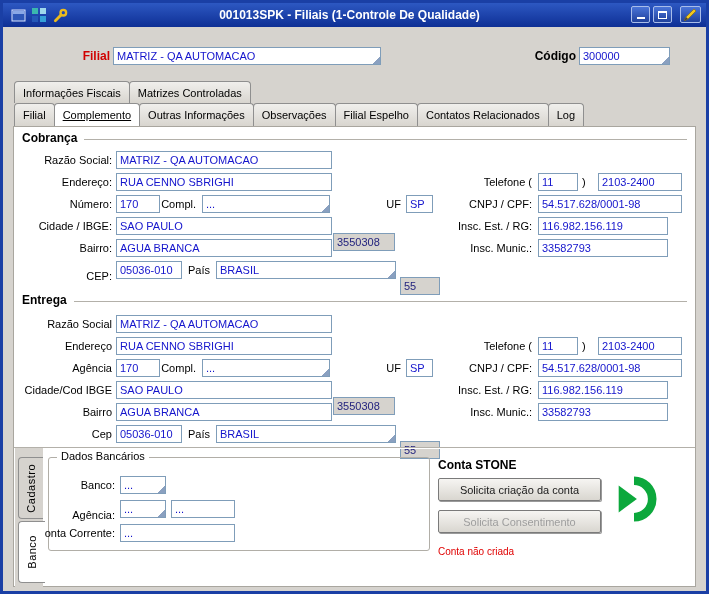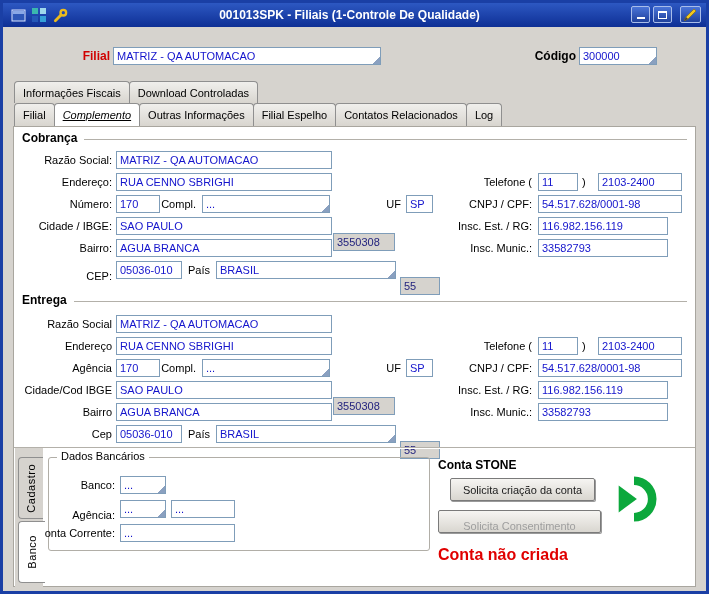--- a/index.html
+++ b/index.html
@@ -32,43 +32,43 @@
                  background:linear-gradient(135deg, transparent 45%, #8aa0c0 45%); }
   .gt { position:absolute; font-size:12px; font-weight:bold; color:#000; white-space:nowrap; }
   .line { position:absolute; height:0; border-top:1px solid #b3b0a9; box-shadow:0 1px 0 #ffffff; }
 
   
   .trow { position:absolute; display:flex; align-items:flex-start; z-index:3; }
   .tab { height:22px; background:linear-gradient(#f0efec,#d8d5cf); border:1px solid #8f8f8f; border-bottom:none;
          border-radius:4px 4px 0 0; font-size:11px; color:#000; display:flex; align-items:center;
          padding:8px 8px; margin-right:-1px; cursor:default; }
   .trow.r2 .tab { height:23px; }
-  .tab.active { background:#fff; height:24px; z-index:4; position:relative;font-style:italic; }
+  .tab.active { background:#fff; height:24px; z-index:4; position:relative; }
   .tab.active span { text-decoration:underline; }
 
   
   .panel { position:absolute; left:13px; top:126px; width:683px; height:461px;
            background:#fff; border:1px solid #a9a69f; }
 
   
   .strip { position:absolute; left:1px; top:321px; width:28px; height:139px; background:#d6d3ce; }
   .vtab { position:absolute; left:4px; width:25px; background:#d6d3ce; border:1px solid #8f8f8f;
           border-right:none; border-radius:4px 0 0 4px; display:flex; align-items:center; justify-content:center; }
   .vtab.active { background:#fff; width:27px; z-index:2; }
   .vt { writing-mode:vertical-rl; transform:rotate(180deg); font-size:11px; letter-spacing:0.5px; }
 
   .gbox { position:absolute; border:1px solid #b1aea7; border-radius:3px; }
   .legend { position:absolute; left:8px; top:-8px; background:#fff; padding:0 4px;
             font-size:11px; font-weight:normal; white-space:nowrap; }
 
   .btn { position:absolute; font-size:11px; color:#1a1a1a; background:linear-gradient(180deg,#f6f5f2,#d9d6d0);
          border:1px solid #7a7a7a; border-radius:2px; box-shadow:1px 1px 0 #9a9a9a;
          display:flex; align-items:center; justify-content:center; cursor:default; }
-  .btn.disabled { color:#9e9e9e;align-items:flex-end; }
-  .status { position:absolute; font-size:16px; font-weight:bold; color:#e00000; white-space:nowrap; }
+  .btn.disabled { color:#9e9e9e; }
+  .status { position:absolute; font-size:10px; font-weight:normal; color:#e00000; white-space:nowrap; }
   .stone { position:absolute; }
 </style>
 </head>
 <body>
 
 <div id="win">
 
   <div class="titlebar">
     <div class="tb-icons">
       <span class="tbi">
@@ -105,40 +105,43 @@
             <polygon points="0,13 2,9 10,1 12,3 4,11" fill="#f2c71e" stroke="#8a6a00" stroke-width="0.6"></polygon>
             <polygon points="0,13 2,9 4,11" fill="#444"></polygon>
           </svg>
       </span>
     </div>
   </div>
 
   <span class="l red" style="right:599px;top:47px">Filial</span>
   <span class="f lk" style="left:113px;top:47px;width:268px">MATRIZ - QA AUTOMACAO</span>
   <span class="l bold" style="right:133px;top:47px">Código</span>
-  <span class="f lk" style="left:579px;top:47px;width:78px">300000</span>
+  <span class="f lk" style="left:579px;top:47px;width:91px">300000</span>
 
   <div class="trow" style="left:14px;top:81px">
     <div class="tab">
         <span>Informações Fiscais</span>
       </div>
     <div class="tab">
-        <span>Download Controladas</span>
+        <span>Matrizes Controladas</span>
       </div>
   </div>
 
   <div class="trow r2" style="left:14px;top:103px">
     <div class="tab">
         <span>Filial</span>
       </div>
     <div class="tab active">
         <span>Complemento</span>
       </div>
     <div class="tab">
         <span>Outras Informações</span>
+      </div>
+    <div class="tab">
+        <span>Observações</span>
       </div>
     <div class="tab">
         <span>Filial Espelho</span>
       </div>
     <div class="tab">
         <span>Contatos Relacionados</span>
       </div>
     <div class="tab">
         <span>Log</span>
       </div>
@@ -239,21 +242,21 @@
       <span class="l" style="right:314px;top:18px">Banco:</span>
       <span class="f lk" style="left:71px;top:18px;width:46px">...</span>
       <span class="l" style="right:314px;top:48px">Agência:</span>
       <span class="f lk" style="left:71px;top:42px;width:46px">...</span>
       <span class="f" style="left:122px;top:42px;width:64px">...</span>
       <span class="l" style="right:314px;top:66px">Conta Corrente:</span>
       <span class="f" style="left:71px;top:66px;width:115px">...</span>
     </div>
 
     <span class="gt" style="left:424px;top:331px">Conta STONE</span>
-    <div class="btn" style="left:436px;top:351px;width:145px;height:23px">
+    <div class="btn" style="left:424px;top:351px;width:163px;height:23px">
       <span>Solicita criação da conta</span>
     </div>
     <div class="btn disabled" style="left:424px;top:383px;width:163px;height:23px">
       <span>Solicita Consentimento</span>
     </div>
     <span class="stone" style="left:597px;top:349px">
       <svg width="46" height="46" viewBox="0 0 48 48">
         <path d="M24 5 a19 19 0 0 1 0 38" fill="none" stroke="#0ca83c" stroke-width="9"></path>
         <polygon points="8,10 27,24 8,38" fill="#0ca83c"></polygon>
       </svg>

